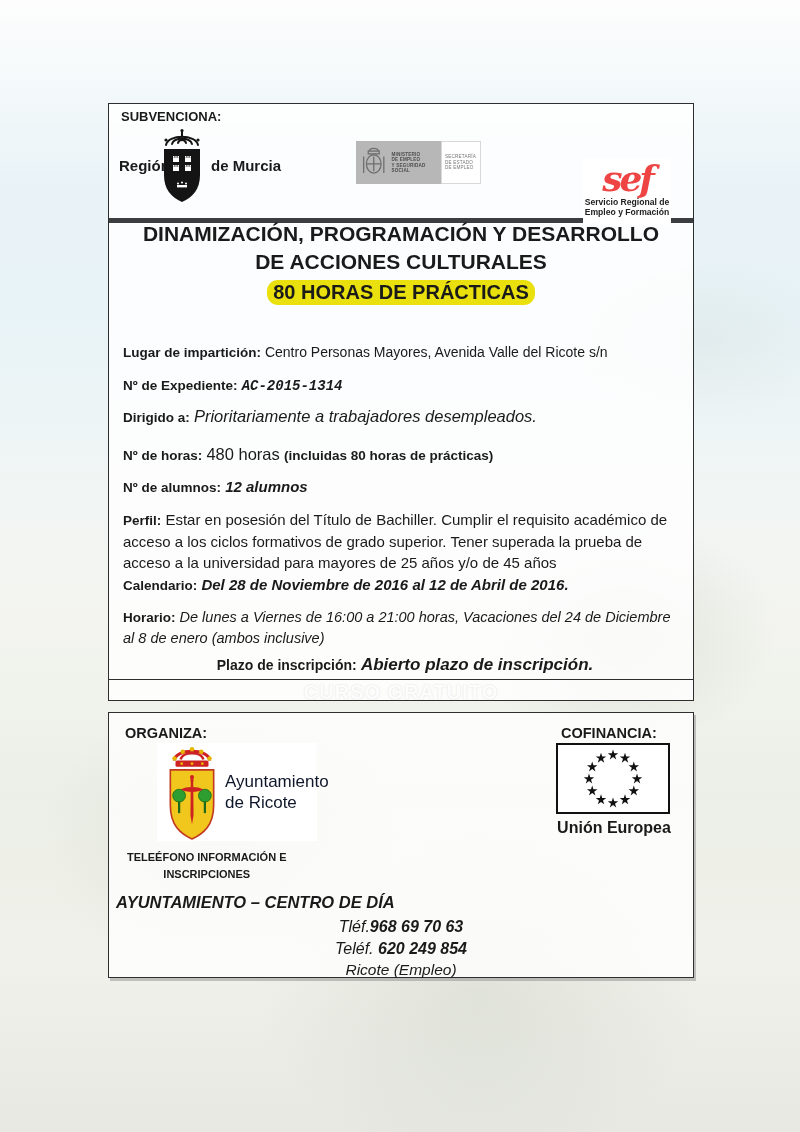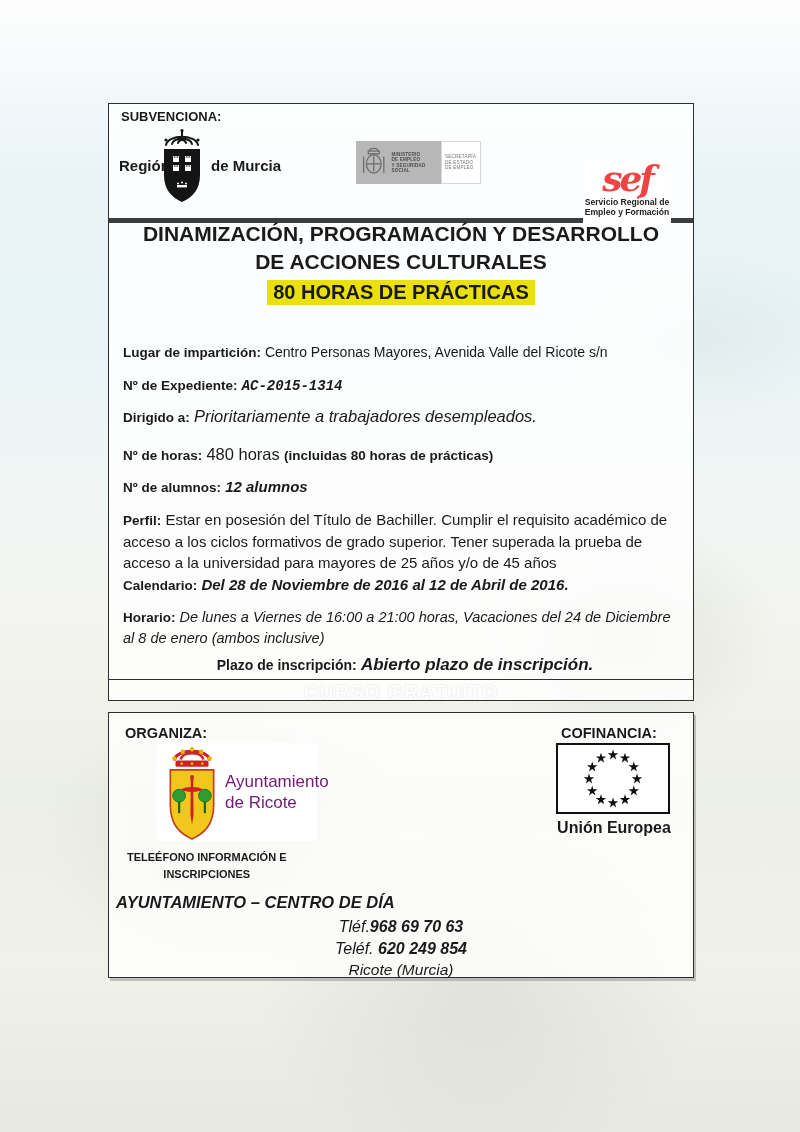--- a/index.html
+++ b/index.html
@@ -52,21 +52,21 @@
   .bi{font-style:italic;font-weight:bold;}
   .ghost{
     left:0;right:0;top:575px;height:21px;border-top:1.6px solid #2e2e2e;
     text-align:center;font-weight:bold;font-size:20px;letter-spacing:1px;
     color:rgba(255,255,255,0.92);text-shadow:0 0 2px rgba(175,180,172,0.45);
     padding-top:1px;
   }
   
   .orglbl{font-weight:bold;font-size:14.5px;}
   .aytoblock{left:48px;top:30px;width:160px;height:98px;background:#fff;display:flex;align-items:center;}
-  .aytoname{font-size:17px;line-height:21px;color:#701a75;margin-left:6px;}
+  .aytoname{font-size:17px;line-height:21px;color:#0f172a;margin-left:6px;}
   .euflag{left:447px;top:30px;width:114px;height:71px;background:#fff;border:2px solid #111;box-sizing:border-box;}
   .eucap{left:440px;top:106px;width:130px;text-align:center;font-weight:bold;font-size:16px;}
   .telinfo{left:18px;top:136px;font-weight:bold;font-size:11px;line-height:17px;}
   .telinfo .l2{display:block;text-align:center;}
   .centro{left:7px;top:180px;font-weight:bold;font-style:italic;font-size:16.5px;}
   .phones{left:0;right:0;top:203px;text-align:center;font-size:16px;line-height:21.5px;}
 </style>
 </head>
 <body>
 
@@ -156,21 +156,21 @@
     <div class="sefglyph">sef</div>
     <div class="seftxt">
       <div>Servicio Regional de</div>
       <div>Empleo y Formación</div>
     </div>
   </div>
 
   <div class="abs title" style="top:118px;">DINAMIZACIÓN, PROGRAMACIÓN Y DESARROLLO</div>
   <div class="abs title" style="top:146px;">DE ACCIONES CULTURALES</div>
   <div class="abs hl" style="top:176px;">
-    <span style="background:#e9e00d;">80 HORAS DE PRÁCTICAS</span>
+    <span style="background:#e9e00d;border-radius:11px;">80 HORAS DE PRÁCTICAS</span>
   </div>
 
 
   <div class="abs row" style="top:240px;font-size:14px;">
     <b>Lugar de impartición:</b>
     <span>Centro Personas Mayores, Avenida Valle del Ricote s/n</span>
   </div>
 
   <div class="abs row" style="top:272px;">
     <b>Nº de Expediente:</b>
@@ -287,16 +287,16 @@
 
   <div class="abs centro">AYUNTAMIENTO – CENTRO DE DÍA</div>
 
   <div class="abs phones">
     <div>
       <span class="it">Tléf.</span><span class="bi">968 69 70 63</span>
     </div>
     <div>
       <span class="it">Teléf. </span><span class="bi">620 249 854</span>
     </div>
-    <div class="it" style="font-size:15.5px;">Ricote (Murcia)</div>
+    <div class="it" style="font-size:15.5px;">Ricote (Empleo)</div>
   </div>
 
 </div>
 
 </body></html>

